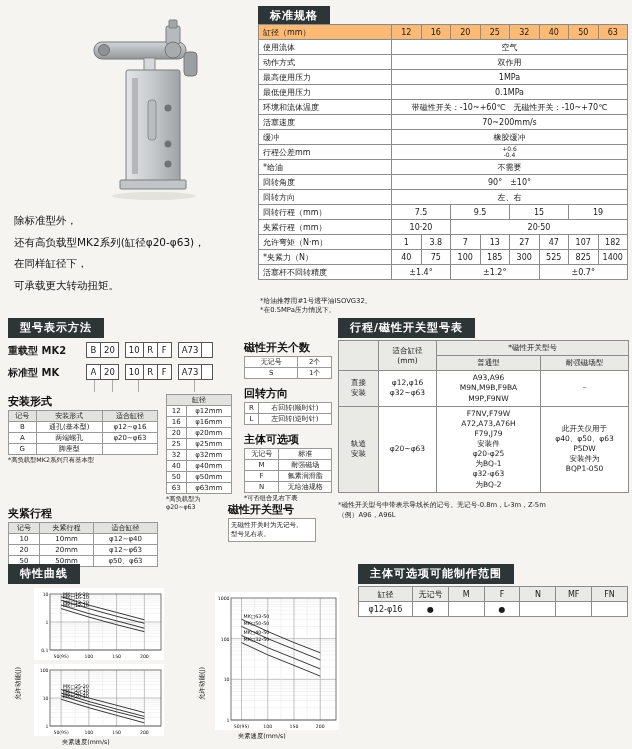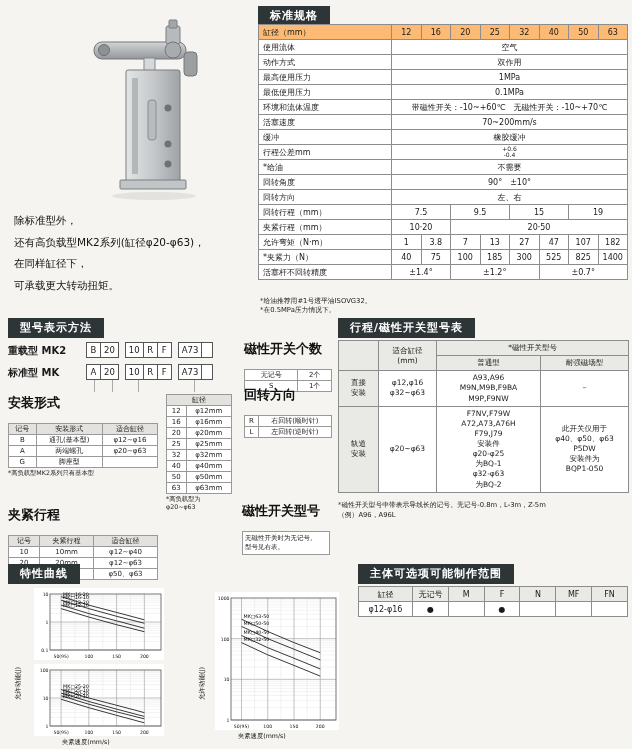--- a/index.html
+++ b/index.html
@@ -20,21 +20,21 @@
 .mlabel{font-size:10px;font-weight:bold;width:78px}
 .mbox{display:inline-block;border:1px solid #555;background:#fff;font-size:8.5px;line-height:14px;height:16px;min-width:15px;padding:0 3px;text-align:center}
 .mbox+.mbox{margin-left:-1px}
 .mg{margin-left:6px !important}
 .mbox.empty{min-width:12px}
 .lead{position:absolute;width:1px;background:#aaa}
 .st-wrap{position:absolute}
 .st{font-size:7px;width:100%}
 .st td,.st th{border:1px solid #999;padding:0 2px;height:11px}
 .st th{background:#e2e2de}
-.st-title{font-size:13px;margin-bottom:11px;font-weight:bold;color:#111}
+.st-title{font-size:11px;margin-bottom:1px;font-weight:bold;color:#111}
 .note{font-size:6.3px;color:#222;margin-top:1px;line-height:1.3}
 .snbox{border:1px solid #999;background:#fff;font-size:6.5px;padding:2px;line-height:1.4}
 .ss{position:absolute;left:338px;top:340px;width:290px;font-size:7.5px;table-layout:fixed}
 .ss td,.ss th{padding:2px;line-height:1.35}
 .ss .hd{background:#e9e9e5}
 .pre{white-space:pre-line}
 .opt{position:absolute;left:358px;top:586px;width:270px;font-size:8px;table-layout:fixed}
 .opt td,.opt th{height:15px}
 .opt .hd{background:#e9e9e5}
 .chart{position:absolute;background:#fff}
@@ -345,22 +345,46 @@
               <td>右回转(顺时针)</td>
             </tr>
         <tr>
               <td>L</td>
               <td>左回转(逆时针)</td>
             </tr>
       </tbody>
         </table>
     </div>
 
-
-    <div class="st-wrap" style="left:234px;top:162px;width:88px">
+    <div class="st-wrap" style="left:236px;top:92px;width:88px">
+      <div class="st-title">主体可选项</div>
+      <table class="tbl st">
+        <tbody>
+            <tr>
+              <td>无记号</td>
+              <td>标准</td>
+            </tr>
+        <tr>
+              <td>M</td>
+              <td>耐强磁场</td>
+            </tr>
+        <tr>
+              <td>F</td>
+              <td>氟素润滑脂</td>
+            </tr>
+        <tr>
+              <td>N</td>
+              <td>无给油规格</td>
+            </tr>
+      </tbody>
+        </table>
+      <div class="note">*可否组合见右下表</div>
+    </div>
+
+    <div class="st-wrap" style="left:220px;top:162px;width:88px">
       <div class="st-title">磁性开关型号</div>
       <div class="snbox pre">无磁性开关时为无记号。
 型号见右表。</div>
     </div>
   </div>
 
   <div class="bar" style="left:338px;top:318px">行程/磁性开关型号表</div>
 
   <table class="tbl ss">
     <colgroup>

